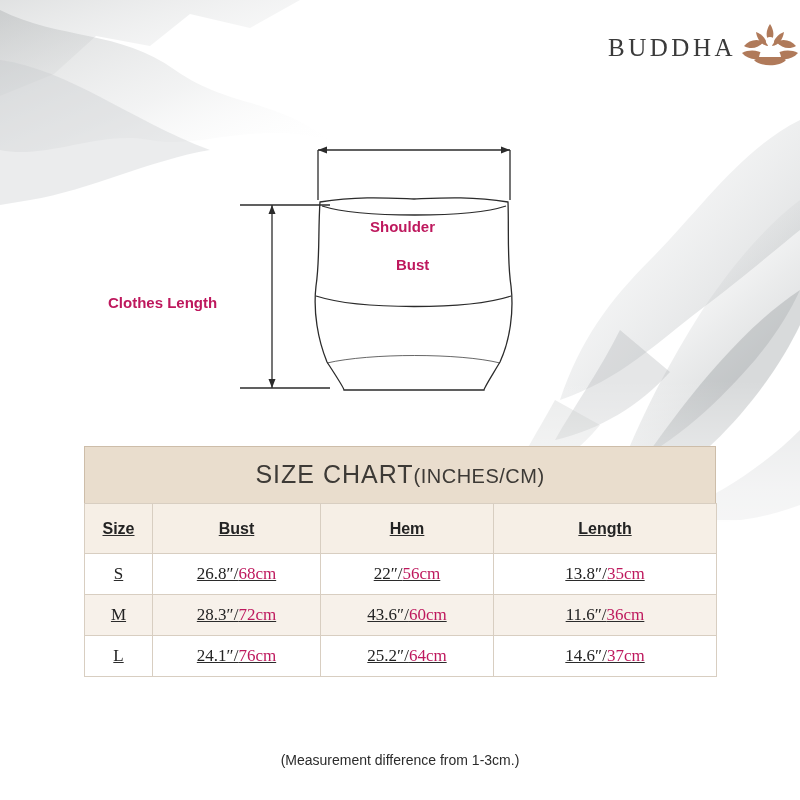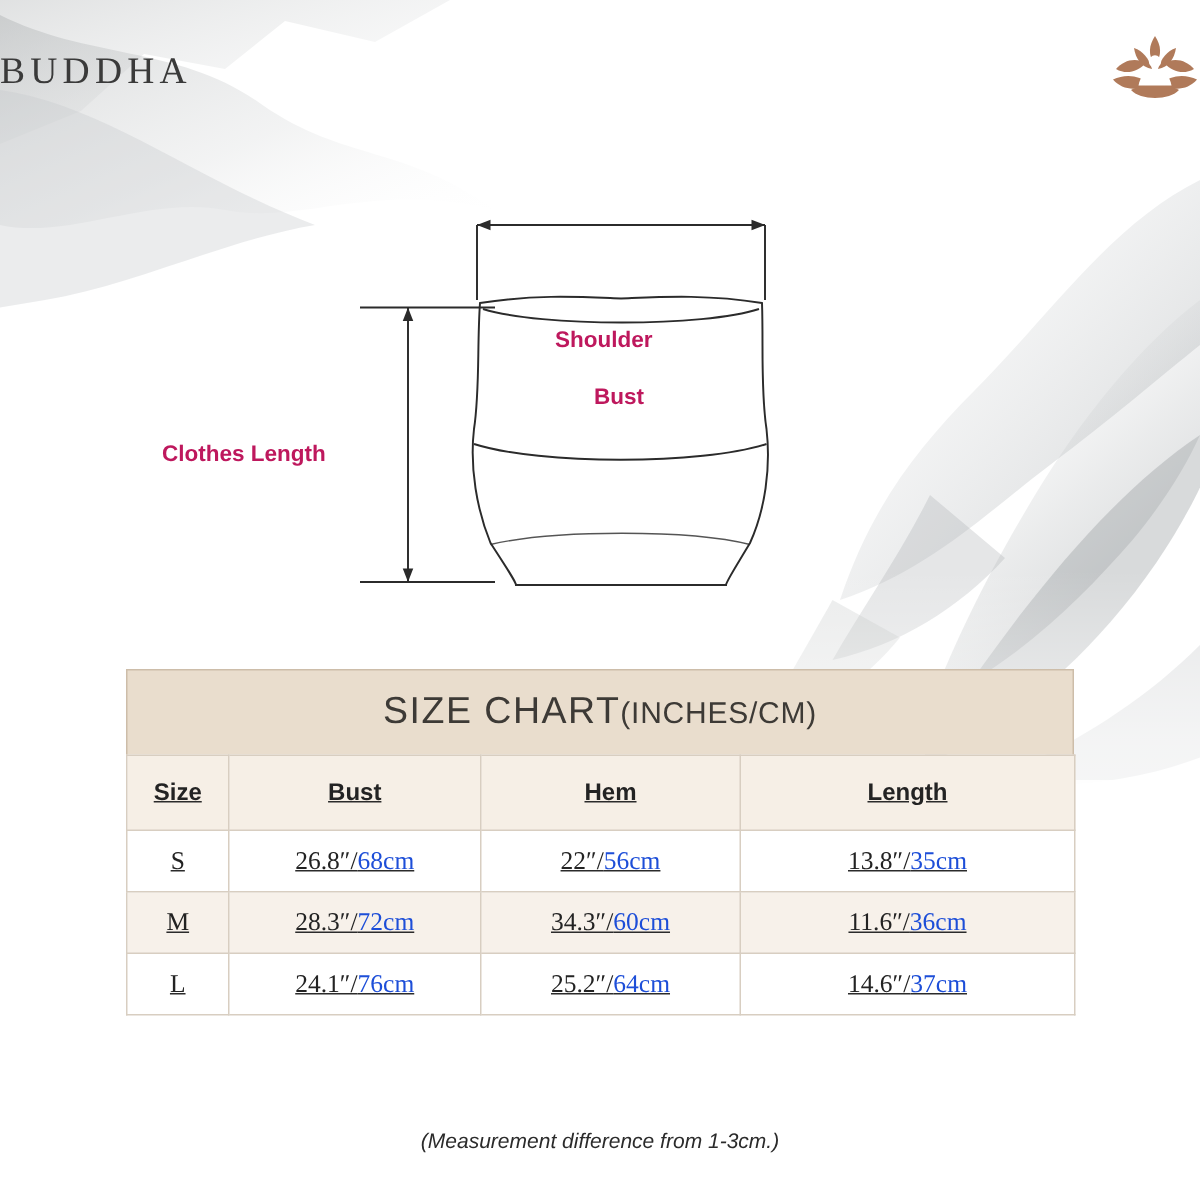--- a/index.html
+++ b/index.html
@@ -24,22 +24,22 @@
   }
 
   
   .brand {
     position: absolute;
     top: 22px;
     left: 0;
     width: 100%;
     display: flex;
     align-items: center;
-    justify-content: space-between;
-    gap: 30px;
+    justify-content: flex-end;
+    gap: 4px;
   }
   .brand-word {
     font-family: "Liberation Serif", serif;
     font-size: 25px;
     letter-spacing: 3.5px;
     color: #3a3a3a;
   }
   .brand-mark {
     width: 60px;
     height: 52px;
@@ -120,32 +120,31 @@
   table.size-table tr.row-alt td {
     background: #f7f1ea;
   }
   table.size-table tr.row-plain td {
     background: #ffffff;
   }
   .col-size { width: 68px; }
   .col-bust { width: 168px; }
   .col-hem  { width: 173px; }
   .col-len  { width: 223px; }
-  .unit-cm { color: #1d4ed8; }
+  .unit-cm { color: #be185d; }
   .inch-mark { font-family: "Liberation Serif", serif; }
 
   .footnote {
     position: absolute;
     top: 752px;
     left: 0;
     width: 100%;
     text-align: center;
     font-size: 14px;
     color: #2b2b2b;
-    font-style: italic;
   }
 </style>
 </head>
 <body>
 
 <div class="ink-layer">
   <svg width="800" height="800" viewBox="0 0 800 800" xmlns="http://www.w3.org/2000/svg">
     <defs>
       <linearGradient id="mistTL" x1="0" y1="0" x2="1" y2="1">
         <stop offset="0%" stop-color="#b9bcbd" stop-opacity="0.80"></stop>
@@ -274,21 +273,21 @@
     <tbody>
       <tr class="row-plain">
         <td>S</td>
         <td><span class="inch-mark">26.8″/</span><span class="unit-cm">68cm</span></td>
         <td><span class="inch-mark">22″/</span><span class="unit-cm">56cm</span></td>
         <td><span class="inch-mark">13.8″/</span><span class="unit-cm">35cm</span></td>
       </tr>
       <tr class="row-alt">
         <td>M</td>
         <td><span class="inch-mark">28.3″/</span><span class="unit-cm">72cm</span></td>
-        <td><span class="inch-mark">34.3″/</span><span class="unit-cm">60cm</span></td>
+        <td><span class="inch-mark">43.6″/</span><span class="unit-cm">60cm</span></td>
         <td><span class="inch-mark">11.6″/</span><span class="unit-cm">36cm</span></td>
       </tr>
       <tr class="row-plain">
         <td>L</td>
         <td><span class="inch-mark">24.1″/</span><span class="unit-cm">76cm</span></td>
         <td><span class="inch-mark">25.2″/</span><span class="unit-cm">64cm</span></td>
         <td><span class="inch-mark">14.6″/</span><span class="unit-cm">37cm</span></td>
       </tr>
     </tbody>
   </table>

